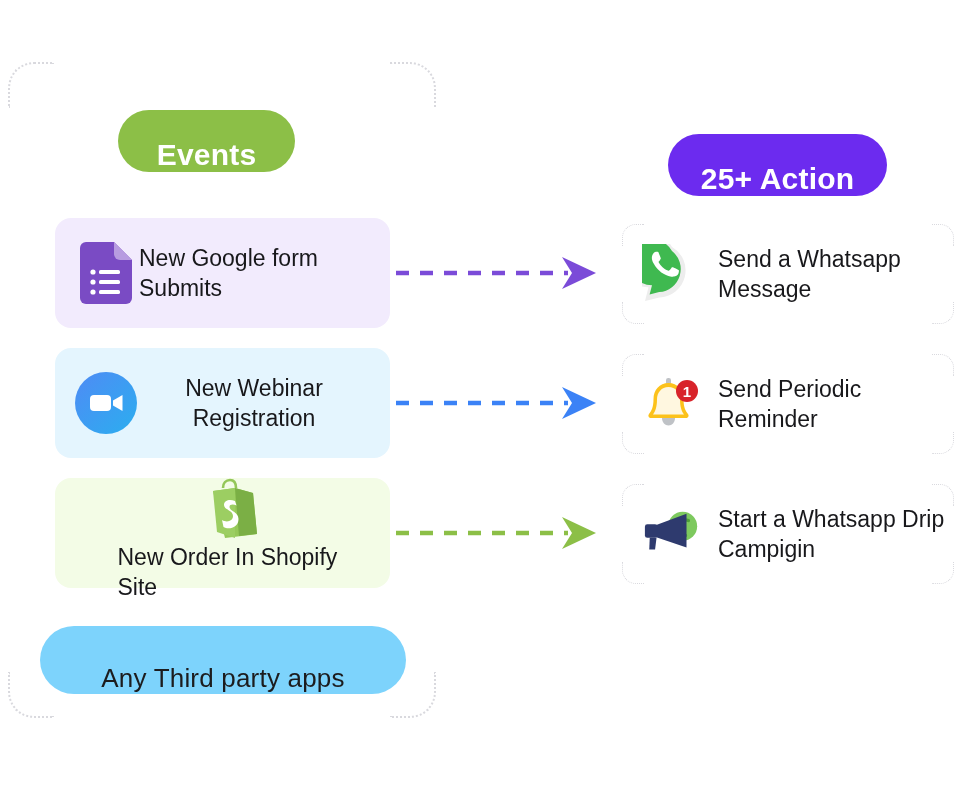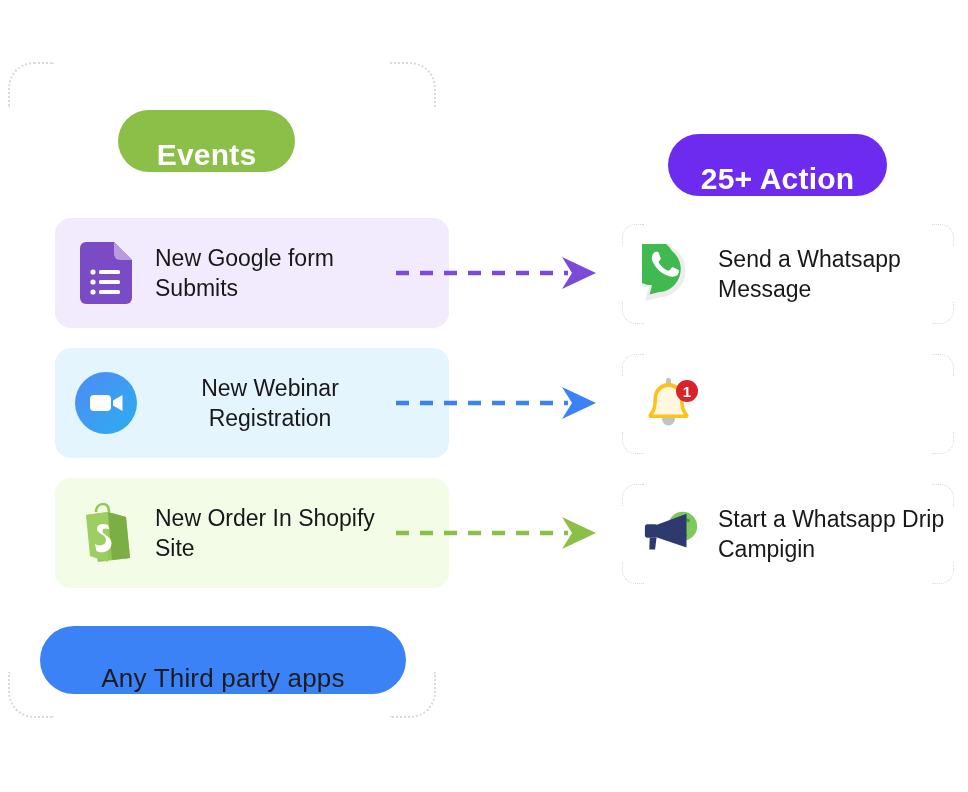--- a/index.html
+++ b/index.html
@@ -60,41 +60,41 @@
     left: 668px; top: 110px;
     width: 219px; height: 62px;
     background: #6C2BEF;
     color: #ffffff;
     font-size: 30px;
     margin-top: 24px;
   }
   #third-party-pill {
     left: 40px; top: 626px;
     width: 366px; height: 68px;
-    background: #3b82f6;
+    background: #7dd3fc;
     color: #1c1c1e;
     font-size: 26px;
     font-weight: normal;
   }
 
   
   .event-card {
     position: absolute;
     left: 55px;
-    width: 394px;
+    width: 335px;
     height: 110px;
     border-radius: 16px;
     display: flex;
     align-items: center;
     padding-left: 20px;
-    gap: 18px;
+    gap: 2px;
   }
   #event-card-0 { top: 218px; background: #F2EBFD; }
   #event-card-1 { top: 348px; background: #E4F5FE; text-align: center; }
-  #event-card-2 { top: 478px; background: #F3FCE6; }
+  #event-card-2 { top: 478px; background: #F3FCE6; flex-direction: column; }
 
   .event-label {
     font-size: 23px;
     line-height: 1.32;
     color: #18181b;
     max-width: 230px;
   }
 
   .event-icon {
     flex: 0 0 auto;
@@ -262,20 +262,21 @@
     <div class="action-icon">
       <svg width="60" height="60" viewBox="0 0 60 60">
         <rect x="24" y="4" width="5" height="7" rx="2.2" fill="#BFC2C6"></rect>
         <path d="M26.5 9 c-9 0 -15 7 -15 16 c0 8 -2 12 -4.5 15 c-1.3 1.6 -0.3 4 1.8 4 h35.4 c2.1 0 3.1 -2.4 1.8 -4 c-2.5 -3 -4.5 -7 -4.5 -15 c0 -9 -6 -16 -15 -16 z" fill="#FCC21B"></path>
         <path d="M26.5 13 c-7 0 -11.5 5.5 -11.5 12.5 c0 7.5 -1.8 12 -4 15 h31 c-2.2 -3 -4 -7.5 -4 -15 c0 -7 -4.5 -12.5 -11.5 -12.5 z" fill="#FFF7E0"></path>
         <path d="M20 44 c0 4.5 3 7.5 6.5 7.5 c3.5 0 6.5 -3 6.5 -7.5 z" fill="#BFC2C6"></path>
         <circle cx="45" cy="17" r="11" fill="#D8232A"></circle>
         <text x="45" y="23" text-anchor="middle" font-family="Liberation Sans, sans-serif" font-size="15" font-weight="bold" fill="#ffffff">1</text>
       </svg>
     </div>
+    <div class="action-label">Send Periodic Reminder</div>
   </div>
 
   <div class="action-item" id="action-item-2">
     <div class="corner tl"></div>
     <div class="corner tr"></div>
     <div class="corner bl"></div>
     <div class="corner br"></div>
     <div class="action-icon">
       <svg width="62" height="60" viewBox="0 0 62 60">
         <circle cx="42" cy="22" r="15" fill="#7DC95E"></circle>

